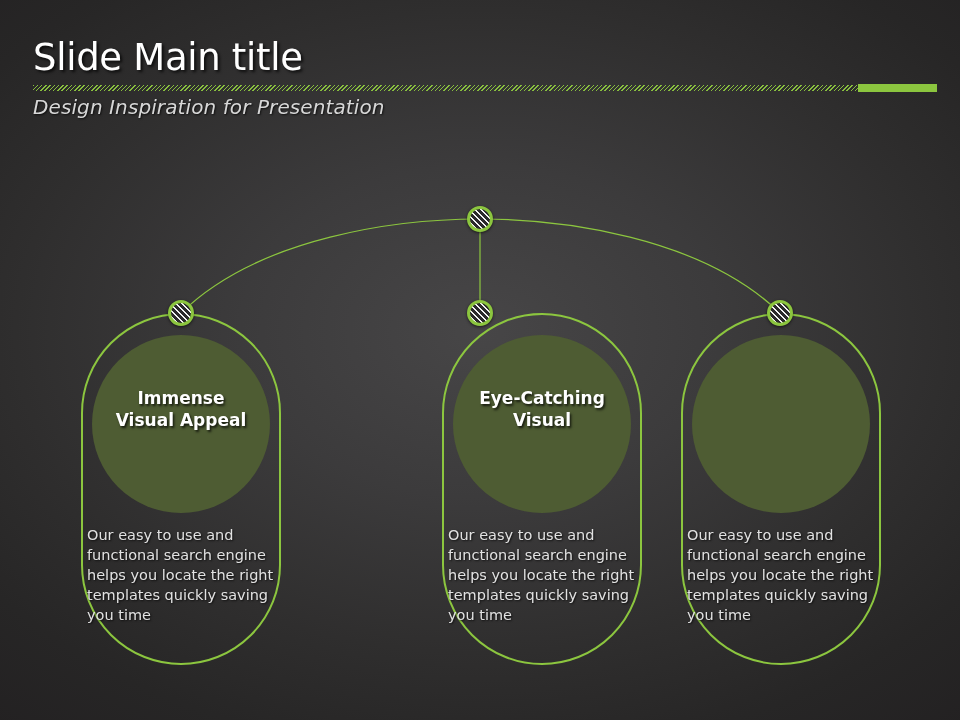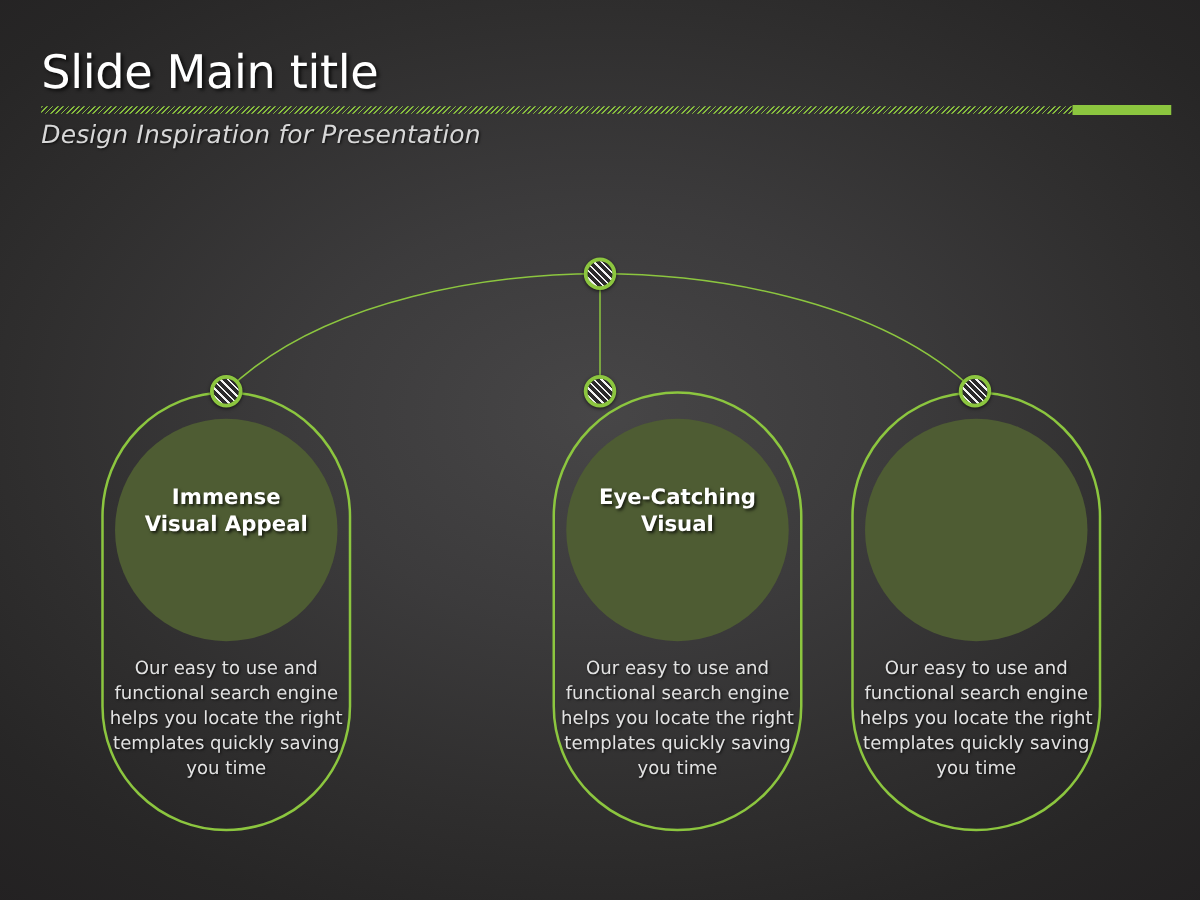--- a/index.html
+++ b/index.html
@@ -139,21 +139,21 @@
     line-height: 22px;
     color: #ffffff;
     text-shadow: 1.5px 1.5px 2.5px rgba(0,0,0,0.75);
     white-space: pre-line;
   }
   .card-body {
     position: absolute;
     left: 6px;
     top: 212px;
     width: 188px;
-    text-align: center;
+    text-align: left;
     font-size: 14.5px;
     line-height: 20px;
     color: #e2e2e2;
     text-shadow: 1px 1px 2px rgba(0,0,0,0.7);
   }
 
   
   .node {
     position: absolute;
     width: 26px;

